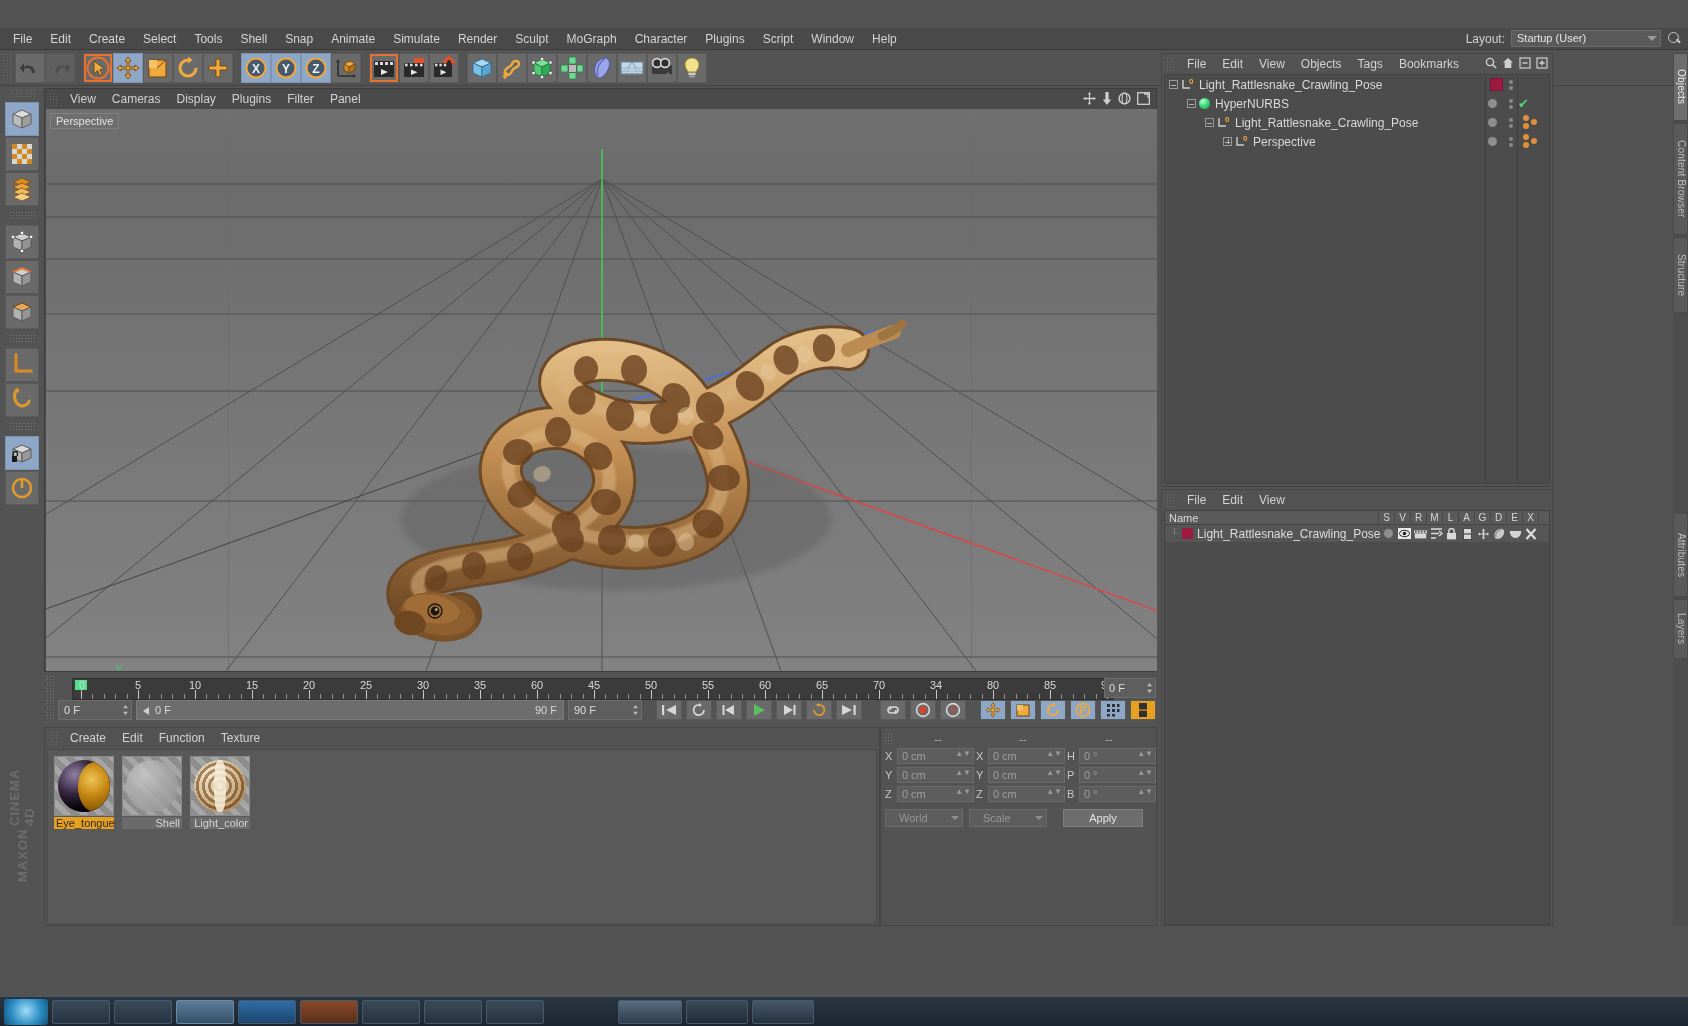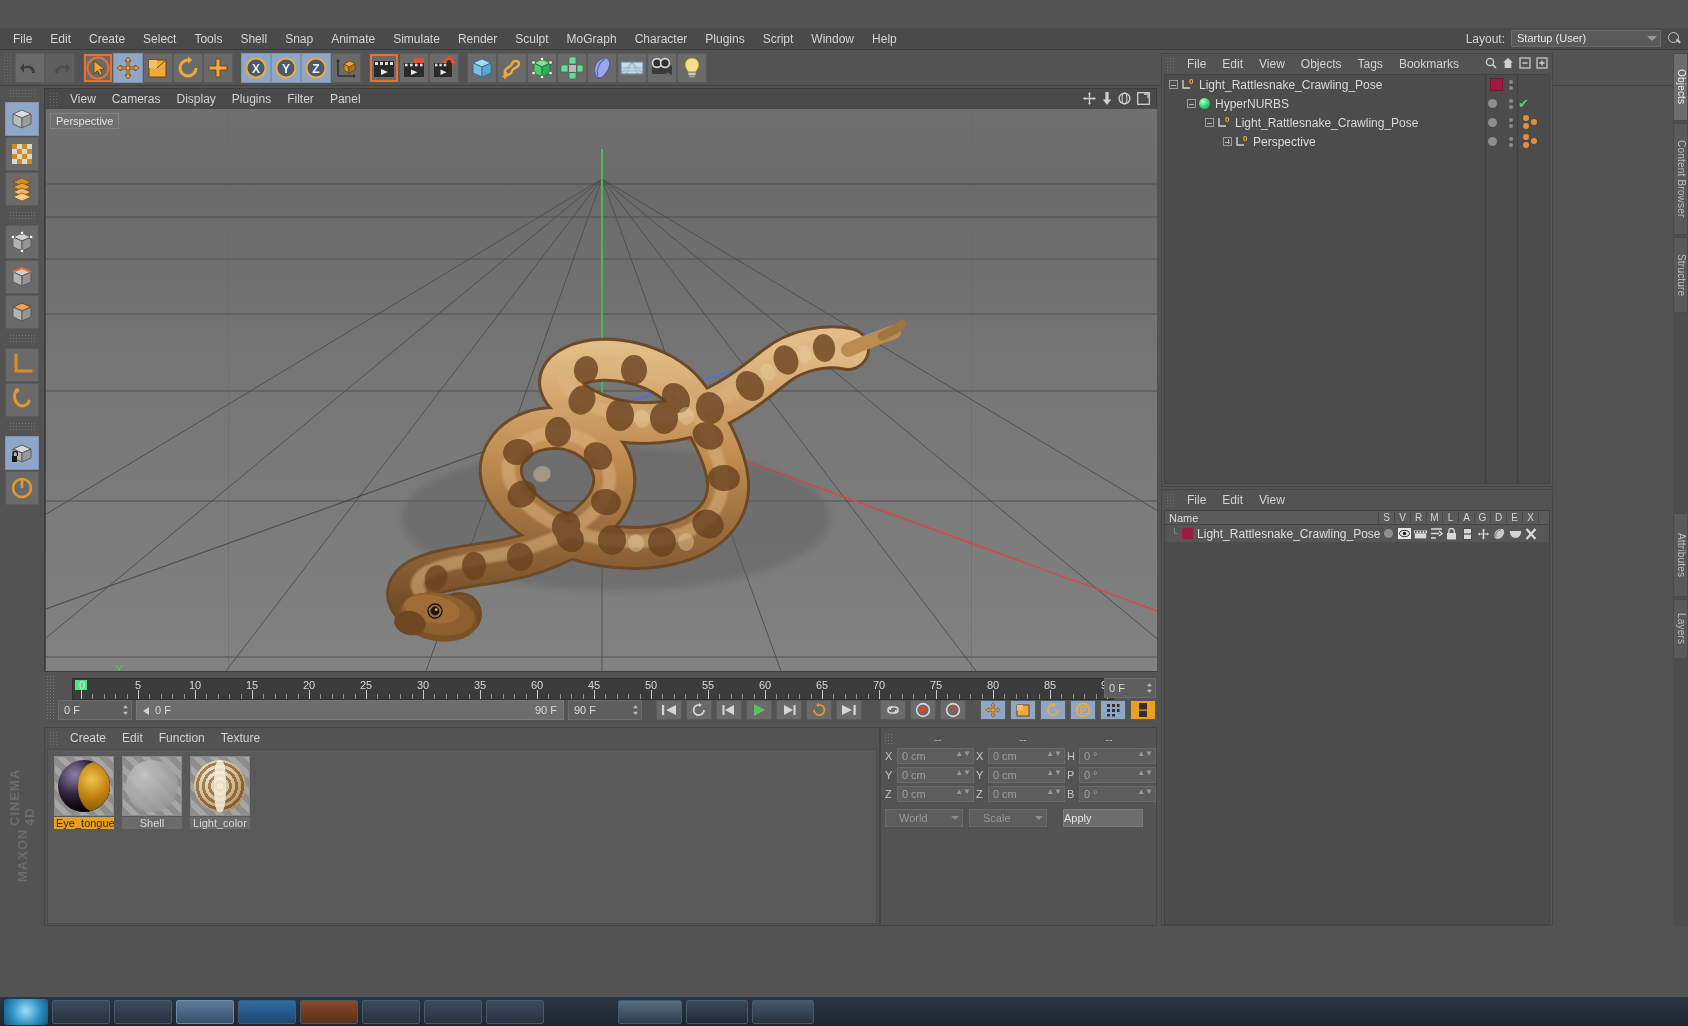--- a/index.html
+++ b/index.html
@@ -140,42 +140,42 @@
   .panelmenu{ height:20px; display:flex; align-items:center; background:#535353;}
   .panelmenu .grip{ width:9px;height:14px;margin:0 4px;}
   .panelmenu .mi{ padding:0 8px; font-size:12px; color:#d2d2d2; height:18px; line-height:18px;}
   .matarea{ position:absolute; left:2px; top:21px; width:830px; height:175px; background:#595959; border:1px solid #4a4a4a;}
   .mat{ position:absolute; top:6px; width:62px; }
   .matthumb{ width:60px;height:60px;border:1px solid #8a8a8a;
     background:
       repeating-linear-gradient(45deg,#8d8d8d 0 6px,#a6a6a6 6px 12px);
     display:flex;align-items:center;justify-content:center;}
   .ball{ width:52px;height:52px;border-radius:50%; }
-  .matname{ font-size:11px; color:#d6d6d6; text-align:center; padding:0 2px;
+  .matname{ font-size:11px; color:#d6d6d6; text-align:right; padding:0 2px;
     overflow:hidden; white-space:nowrap; width:60px; background:#6b6b6b; margin-top:1px;}
   .matname.sel{ background:#e8a020; color:#2a2a2a;}
 
   
   .coordwrap{ position:absolute; left:880px; top:727px; width:277px; height:199px; background:#535353; border:1px solid #454545;}
   .coordhdr{ display:flex; height:18px; align-items:center; font-size:11px; color:#b5b5b5; padding-top:3px;}
   .coordhdr .g{ width:9px;height:12px;margin:0 3px;
     background-image:radial-gradient(#787878 0.8px, transparent 0.9px); background-size:3px 3px;}
   .coordhdr span{ display:inline-block; text-align:center;}
   .crow{ display:flex; align-items:center; height:18px; margin-top:1px; padding-left:4px; gap:2px;}
   .clab{ width:10px; color:#c6c6c6; font-size:11px;}
   .cfield{ width:78px;height:16px;background:#5d5d5d;border:1px solid #6a6a6a;color:#9f9f9f;font-size:11px;
      padding-left:4px; line-height:14px; position:relative;}
   .cfield .sp{ position:absolute; right:2px; top:2px; color:#9a9a9a; font-size:8px; line-height:5px;}
   .botrow{ display:flex; align-items:center; gap:6px; padding-left:4px; margin-top:6px;}
   .csel{ width:78px;height:18px;background:#5d5d5d;border:1px solid #6a6a6a;color:#989898;font-size:11px;
      padding-left:13px;line-height:16px;position:relative;}
   .csel .arr{ position:absolute; right:3px; top:6px; width:0;height:0;
      border-left:4px solid transparent;border-right:4px solid transparent;border-top:4px solid #8e8e8e;}
   .applybtn{ width:80px;height:18px;background:#6d6d6d;border:1px solid #7d7d7d;color:#e3e3e3;
-     font-size:11px; line-height:16px; margin-left:10px;}
+     font-size:11px; text-align:center; line-height:16px; margin-left:10px;}
 
   
   .objwrap{ position:absolute; left:1161px; top:53px; width:392px; height:434px; background:#535353; border:1px solid #454545;}
   .objbody{ position:absolute; left:2px; top:20px; width:386px; height:410px; background:#4c4c4c; border:1px solid #434343;}
   .objcol{ position:absolute; top:0; bottom:0; width:1px; background:#3f3f3f;}
   .orow{ position:relative; height:19px; display:flex; align-items:center; font-size:12px; color:#d9d9d9;}
   .orow .nm{ white-space:nowrap;}
   .exp{ width:9px;height:9px;border:1px solid #9a9a9a;display:inline-block;position:relative;margin-right:3px;
      background:transparent;}
   .exp::before{ content:""; position:absolute; left:1px; top:3.5px; width:5px; height:1px; background:#b4b4b4;}
@@ -887,21 +887,21 @@
           <div class="lbl" style="left: 293px;">25</div>
           <div class="lbl" style="left: 350px;">30</div>
           <div class="lbl" style="left: 407px;">35</div>
           <div class="lbl" style="left: 464px;">60</div>
           <div class="lbl" style="left: 521px;">45</div>
           <div class="lbl" style="left: 578px;">50</div>
           <div class="lbl" style="left: 635px;">55</div>
           <div class="lbl" style="left: 692px;">60</div>
           <div class="lbl" style="left: 749px;">65</div>
           <div class="lbl" style="left: 806px;">70</div>
-          <div class="lbl" style="left: 863px;">75</div>
+          <div class="lbl" style="left: 863px;">34</div>
           <div class="lbl" style="left: 920px;">80</div>
           <div class="lbl" style="left: 977px;">85</div>
           <div class="lbl" style="left: 1034px;">90</div>
         </div>
       <div class="frmbox">
         <span>0 F</span>
         <svg class="spin" viewBox="0 0 7 12">
           <path d="M3.5 1 L6 4.3 H1 Z" fill="#b8b8b8"></path>
             <path d="M3.5 11 L1 7.7 H6 Z" fill="#b8b8b8"></path>
         </svg>

